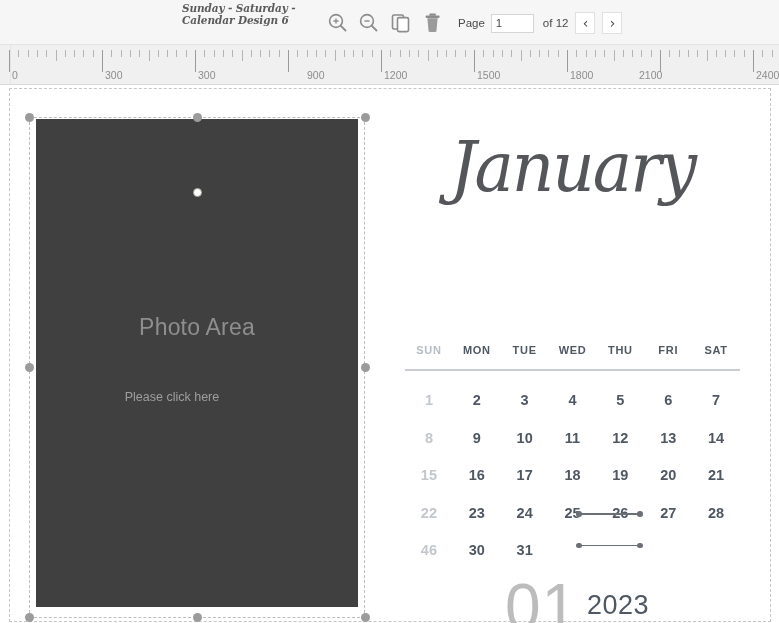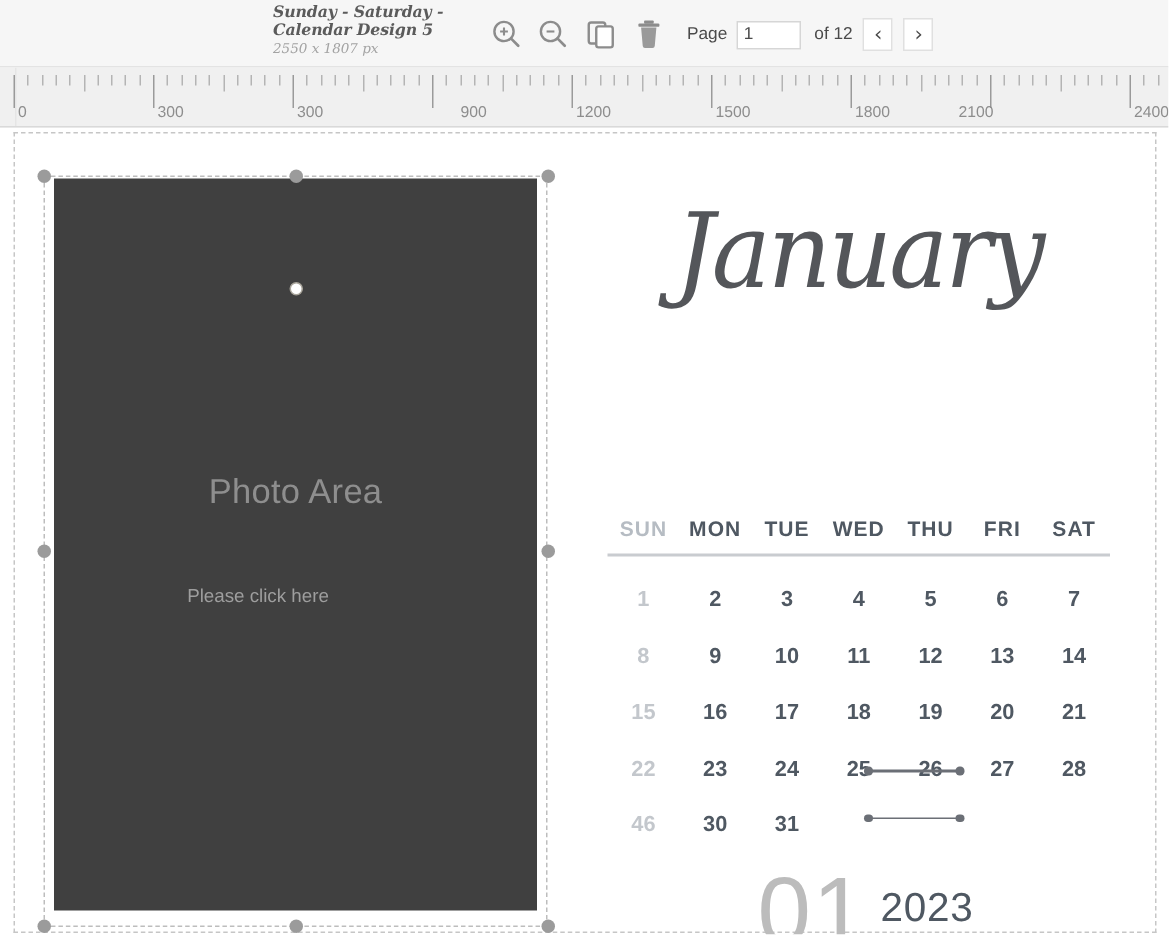--- a/index.html
+++ b/index.html
@@ -229,21 +229,21 @@
   }
   #dow-row {
     position: absolute;
     left: 10px; top: 228px;
     width: 335px;
     display: flex;
   }
   .dow {
     flex: 1 1 0;
     text-align: center;
-    font-size: 14px;
+    font-size: 11px;
     font-weight: bold;
     letter-spacing: 0.7px;
     color: #4f5862;
   }
   .dow.sun { color: #b6bcc3; }
   #dow-rule {
     position: absolute;
     left: 10px; top: 253px;
     width: 335px; height: 1.5px;
     background: #c9ccd0;
@@ -309,22 +309,21 @@
     margin-top: -2.75px;
   }
 </style>
 </head>
 <body>
 
 <div id="toolbar">
 
   <div id="doc-info">
     <div class="doc-title-line">Sunday - Saturday -</div>
-    <div class="doc-title-line">Calendar Design 5</div>
-    <div class="doc-dims">2550 x 1807 px</div>
+    <div class="doc-title-line">Calendar Design 6</div>
   </div>
 
   <div class="tb-icon" id="icon-zoom-in">
     <svg width="26" height="26" viewBox="0 0 26 26">
       <circle cx="11" cy="11" r="6.4" fill="none" stroke="#8c8c8c" stroke-width="1.6"></circle>
       <line x1="15.6" y1="15.6" x2="20.5" y2="20.5" stroke="#8c8c8c" stroke-width="1.8" stroke-linecap="round"></line>
       <line x1="8.4" y1="11" x2="13.6" y2="11" stroke="#8c8c8c" stroke-width="1.4"></line>
       <line x1="11" y1="8.4" x2="11" y2="13.6" stroke="#8c8c8c" stroke-width="1.4"></line>
     </svg>
   </div>

